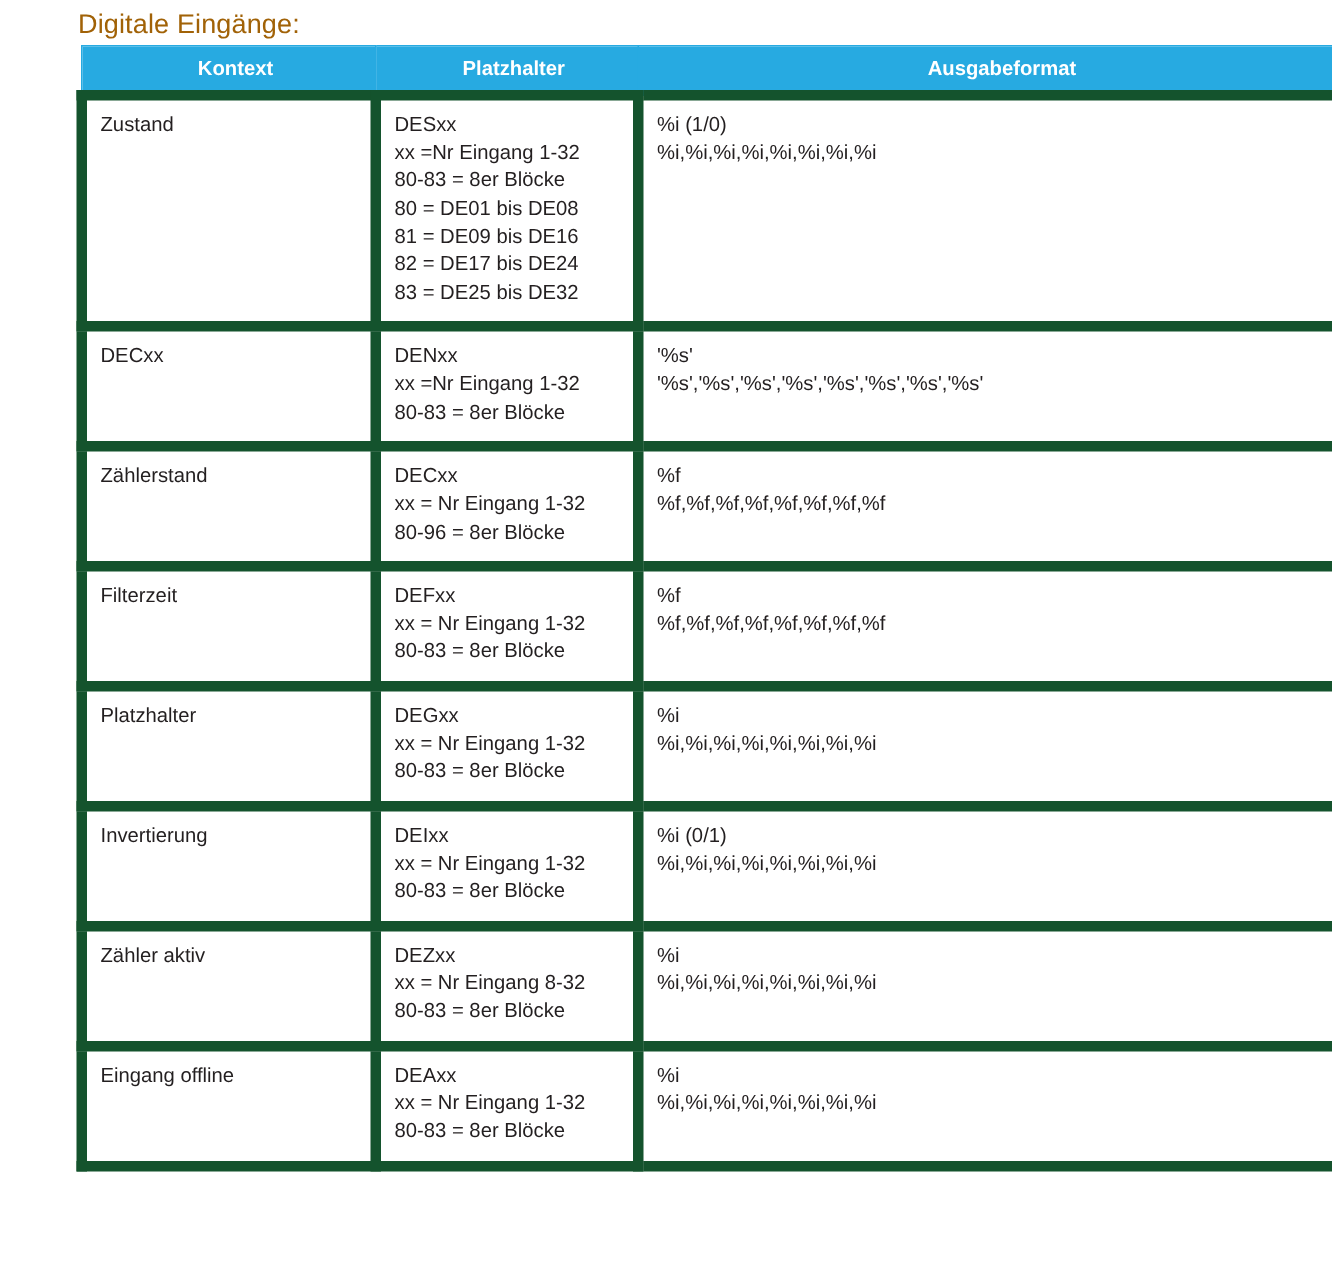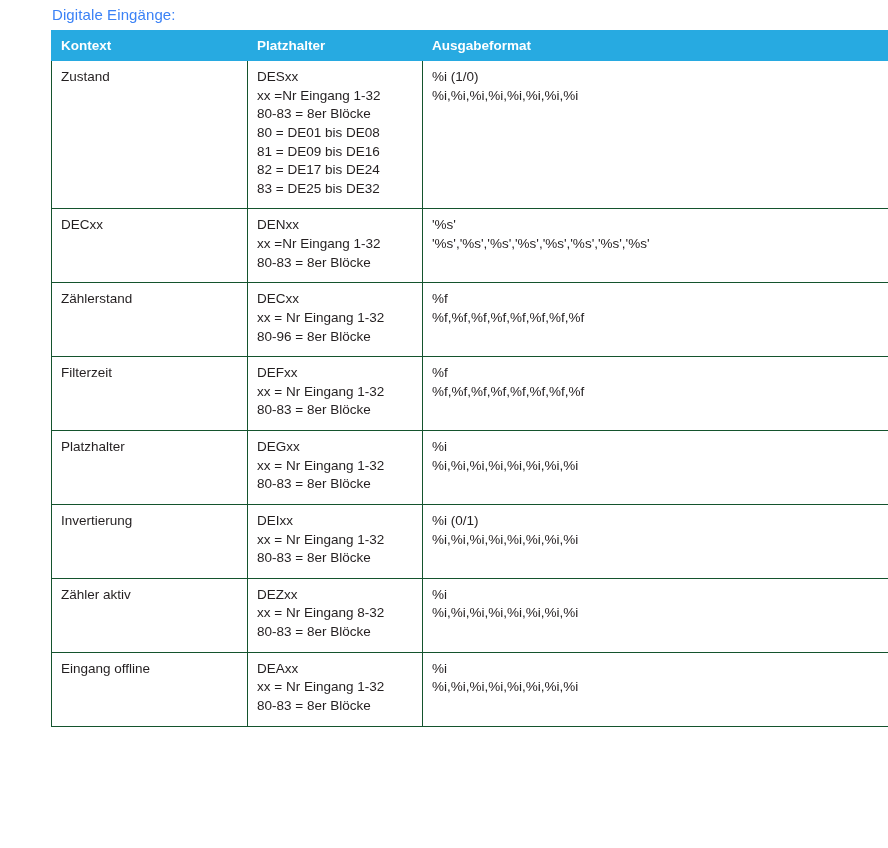--- a/index.html
+++ b/index.html
@@ -18,45 +18,45 @@
     position: relative;
     width: 888px;
     height: 848px;
     box-sizing: border-box;
     padding: 0;
   }
   .doc-caption {
     position: absolute;
     left: 52px;
     top: 6px;
-    font-size: 15px;
-    color: #3b82f6;
+    font-size: 18px;
+    color: #a16207;
     letter-spacing: 0.1px;
   }
   table.spec-table {
     position: absolute;
     left: 51px;
     top: 30px;
     width: 820px;
     border-collapse: collapse;
     table-layout: fixed;
   }
   table.spec-table thead th {
     background: #27aae1;
     color: #ffffff;
     font-weight: bold;
     font-size: 13.5px;
-    text-align: left;
+    text-align: center;
     padding: 5px 0 5px 9px;
     border: 1px solid #27aae1;
     vertical-align: middle;
     height: 19px;
   }
   table.spec-table td {
-    border: 1px solid #14532d;
+    border: 7px solid #14532d;
     vertical-align: top;
     padding: 7px 8px 10px 9px;
     font-size: 13.5px;
     line-height: 1.38;
     color: #231f20;
   }
   td.col-context {
     width: 186px;
   }
   td.col-placeholder {

